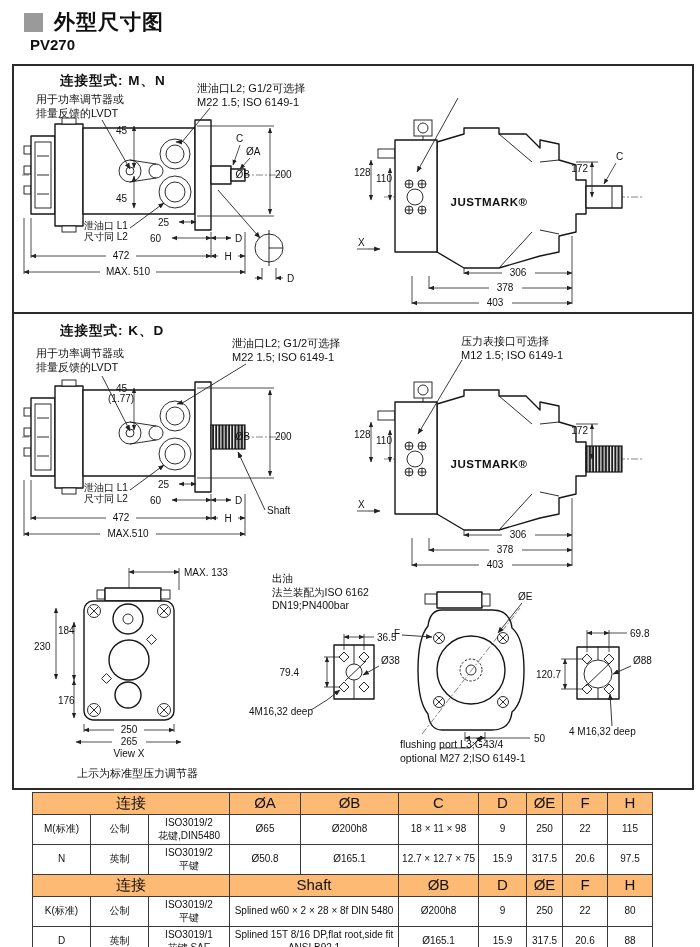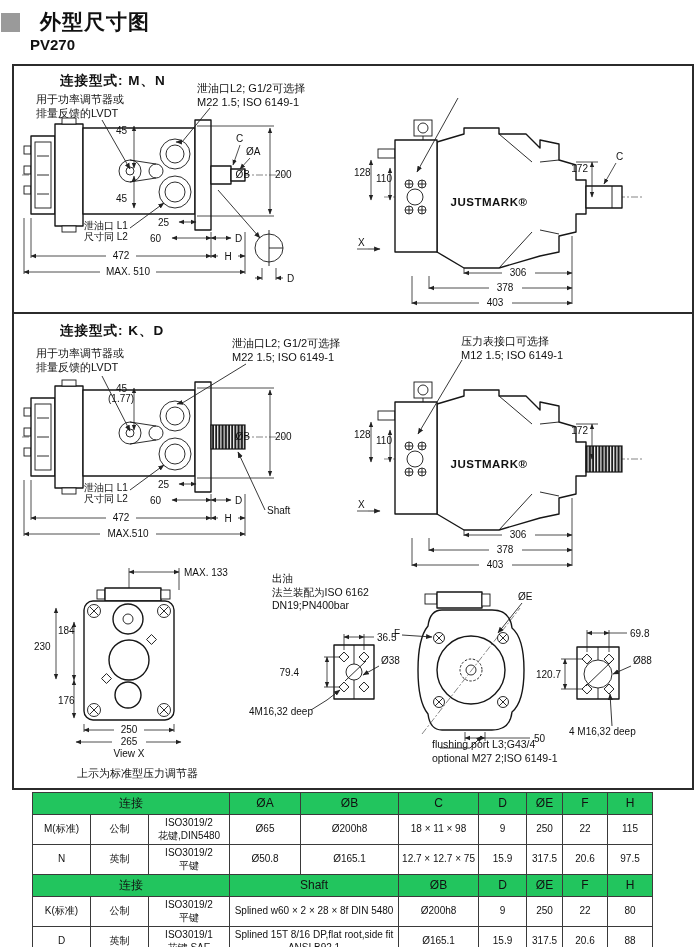--- a/index.html
+++ b/index.html
@@ -1,18 +1,18 @@
 <!DOCTYPE html>
 <html><head>
 <meta charset="utf-8">
 <style>
   html,body{margin:0;padding:0;}
   body{width:700px;height:947px;background:#fff;position:relative;
        font-family:"Liberation Sans",sans-serif;color:#111;overflow:hidden;}
-  .pgtitle{position:absolute;left:1px;top:8px;display:flex;align-items:center;gap:20px;}
+  .pgtitle{position:absolute;left:24px;top:8px;display:flex;align-items:center;gap:11px;}
   .sq{width:19px;height:19px;background:#9a9a9a;}
   .t1{font-size:21px;font-weight:bold;letter-spacing:1px;}
   .t2{position:absolute;left:30px;top:36px;font-size:15px;font-weight:bold;}
   .box{position:absolute;border:2px solid #2b2b2b;background:#fff;}
   .hd{position:absolute;font-size:13.5px;font-weight:bold;letter-spacing:1px;margin-left:36px;}
   .lab{position:absolute;font-size:11px;line-height:1.3;white-space:pre-line;}
   .lab-s{position:absolute;font-size:10.5px;line-height:1.3;white-space:pre-line;}
   svg{position:absolute;overflow:visible;}
   svg text{font-family:"Liberation Sans",sans-serif;font-size:10px;fill:#111;}
   svg text.cjk{font-size:10px;}
@@ -21,21 +21,21 @@
   .o2{fill:none;stroke:#161616;stroke-width:.9;}
   .o2f{fill:#fff;stroke:#161616;stroke-width:.9;}
   .dim{fill:none;stroke:#222;stroke-width:.8;}
   .cl{fill:none;stroke:#333;stroke-width:.6;stroke-dasharray:7 2 2 2;}
   .ld{fill:none;stroke:#222;stroke-width:.9;}
   
   .spec{position:absolute;left:32px;top:792px;width:620px;border-collapse:collapse;
         font-size:10px;text-align:center;table-layout:fixed;}
   .spec td{border:1px solid #3a3a3a;padding:1px 2px;white-space:pre-line;line-height:1.25;
            vertical-align:middle;background:#fff;}
-  .spec tr.hrow td{background:#22c55e;font-size:12px;height:19px;}
+  .spec tr.hrow td{background:#fdba74;font-size:15px;height:19px;}
   .spec tr.drow td{height:27px;}
 </style>
 </head>
 <body>
 
 <svg width="0" height="0">
   <defs>
     <marker id="ar" viewBox="0 0 8 8" refX="7" refY="4" markerWidth="7.5" markerHeight="7.5" orient="auto-start-reverse">
       <path d="M0,1 L7.5,4 L0,7 z" fill="#222"></path>
     </marker>
@@ -419,21 +419,21 @@
     <line class="ld" x1="10" y1="49" x2="40" y2="51" marker-end="url(#ar)"></line>
     <text x="126" y="14">ØE</text>
     <line class="ld" x1="130" y1="17" x2="106" y2="47" marker-end="url(#ar)"></line>
     <line class="dim" x1="73" y1="146" x2="73" y2="155"></line>
     <line class="dim" x1="93" y1="146" x2="93" y2="155"></line>
     <line class="dim" x1="73" y1="152" x2="93" y2="152" marker-start="url(#ar)" marker-end="url(#ar)"></line>
     <line class="dim" x1="93" y1="152" x2="138" y2="152"></line>
     <text x="142" y="156">50</text>
     <polyline class="ld" points="48,162 78,162 90,150" marker-end="url(#ar)"></polyline>
   </svg>
-  <div class="lab-s" style="left:386px;top:424px;margin-left:32px;">flushing port L3;G43/4
+  <div class="lab-s" style="left:386px;top:424px;">flushing port L3;G43/4
 optional M27 2;ISO 6149-1</div>
 
   <svg style="left:523px;top:286px;" width="155" height="145" viewBox="0 0 155 145">
     <rect class="out" x="40" y="47" width="42" height="52"></rect>
     <line class="o2" x1="61" y1="47" x2="61" y2="99"></line>
     <g>
       <rect class="o2" x="46.5" y="55.5" width="7" height="7" transform="rotate(45 50 59)"></rect>
       <rect class="o2" x="68.5" y="55.5" width="7" height="7" transform="rotate(45 72 59)"></rect>
       <rect class="o2" x="46.5" y="85.5" width="7" height="7" transform="rotate(45 50 89)"></rect>
       <rect class="o2" x="68.5" y="85.5" width="7" height="7" transform="rotate(45 72 89)"></rect>

